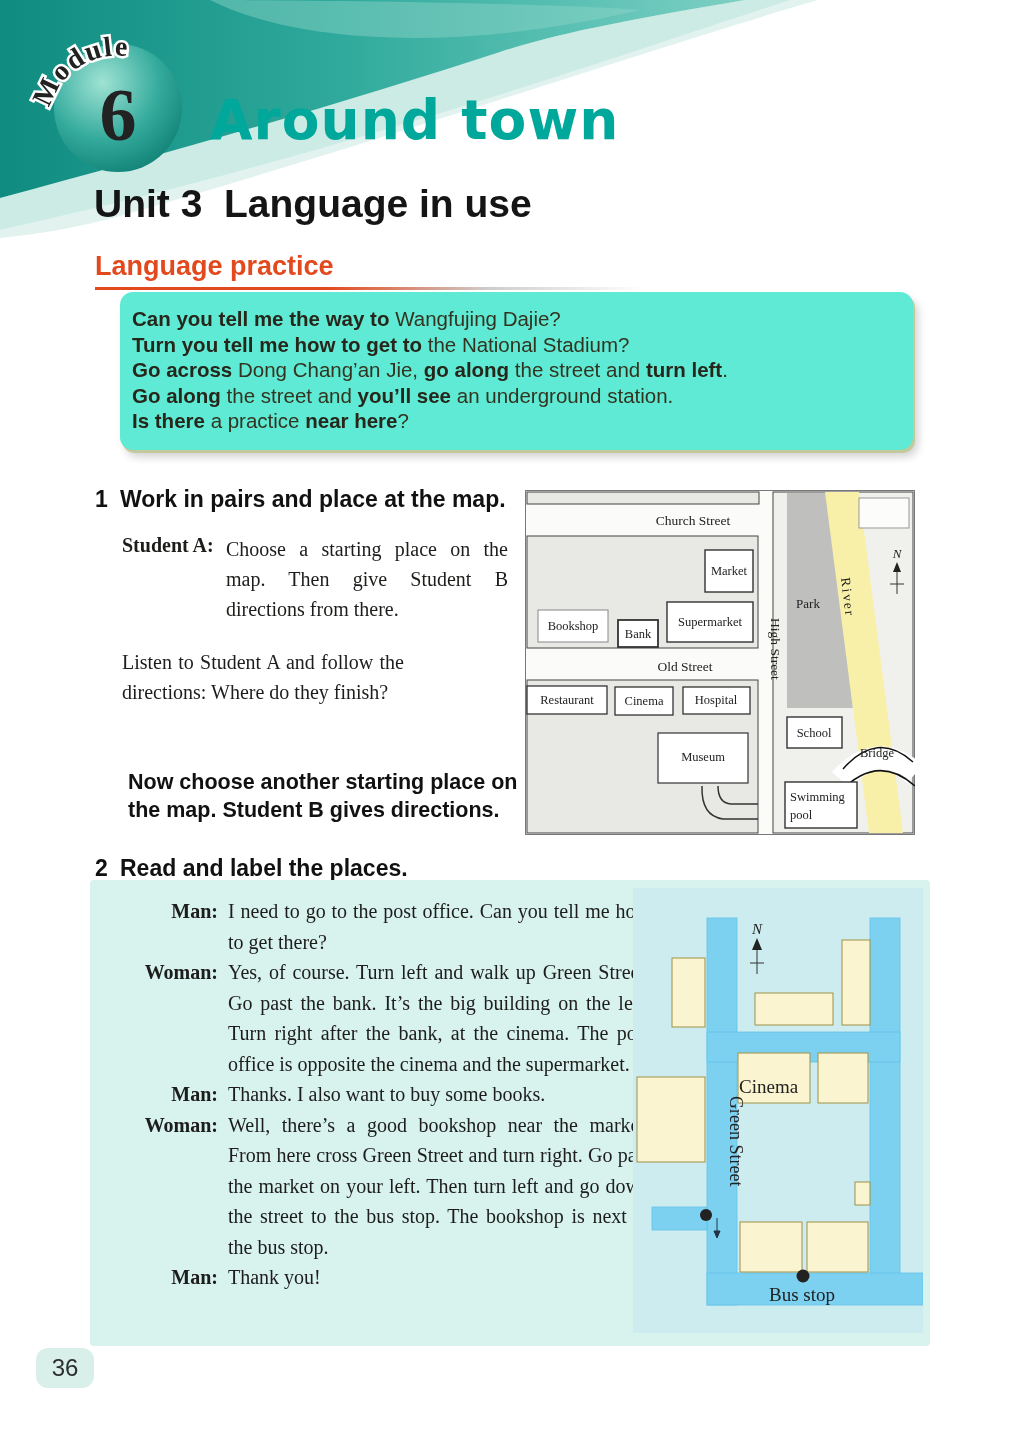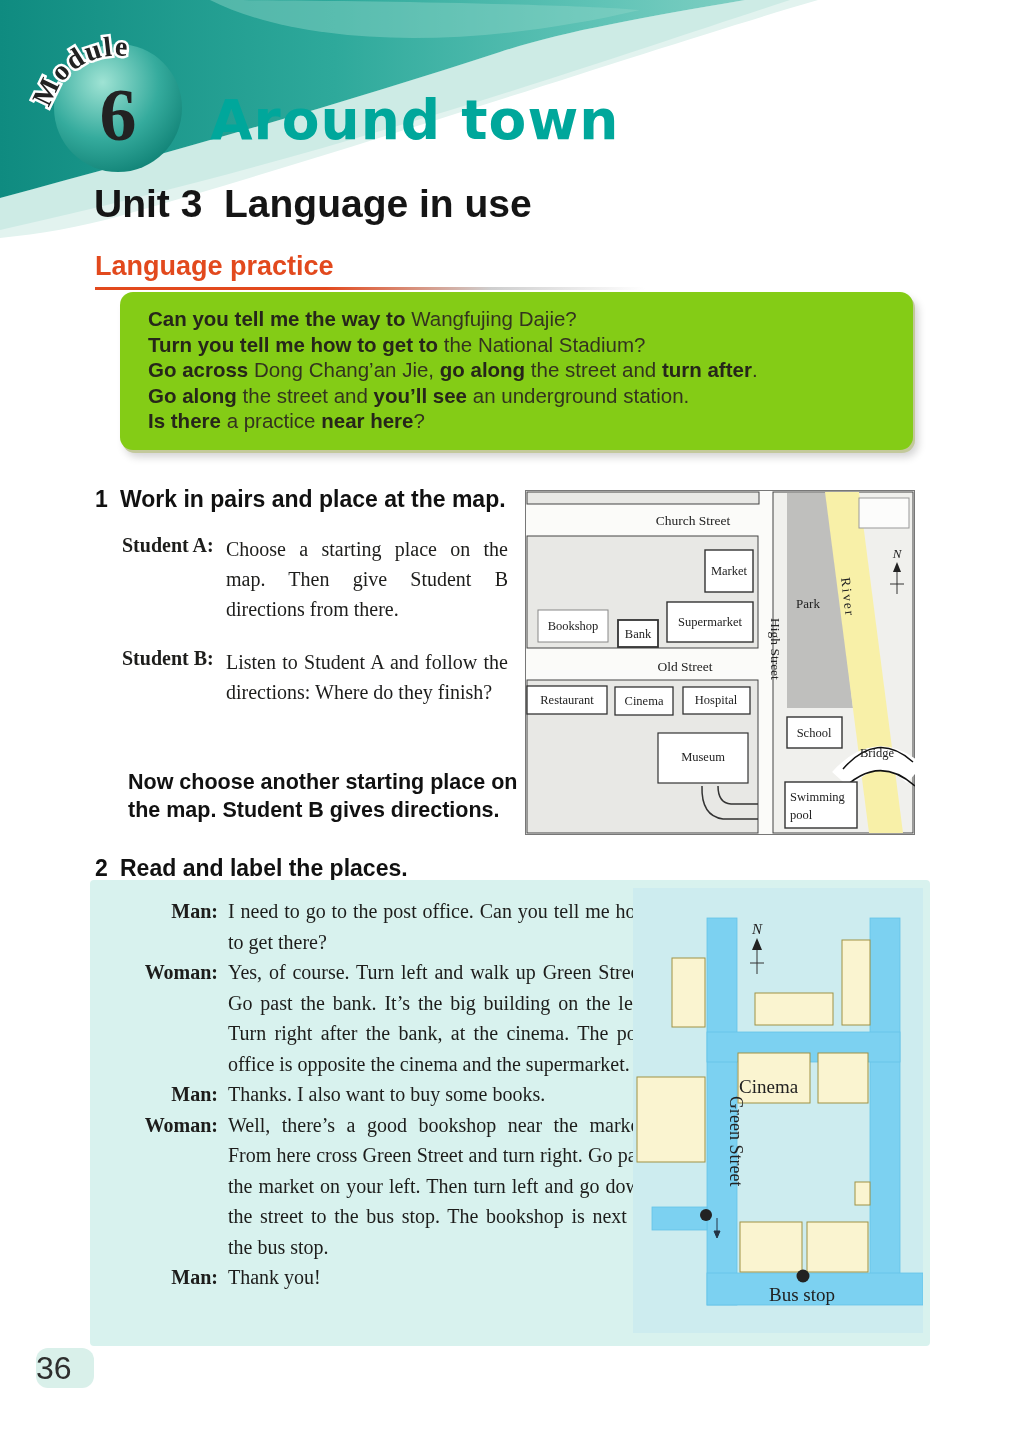--- a/index.html
+++ b/index.html
@@ -10,23 +10,23 @@
   #header-wave{position:absolute;top:0;left:0;width:1024px;height:250px;}
   #page-title{position:absolute;left:210px;top:88px;font-size:55px;font-weight:bold;
               color:#00a79b;letter-spacing:1px;font-family:"DejaVu Sans",sans-serif;}
   #unit-title{position:absolute;left:94px;top:182px;font-size:39px;font-weight:bold;
               color:#151515;white-space:pre;}
 
   
   #lp-heading{position:absolute;left:95px;top:251px;font-size:27px;font-weight:bold;color:#e2491d;}
   #lp-underline{position:absolute;left:95px;top:287px;width:550px;height:3px;
     background:linear-gradient(to right,#e2491d 0%,#e2491d 42%,rgba(180,180,180,.65) 72%,rgba(255,255,255,0) 100%);}
-  #lp-box{position:absolute;left:120px;top:292px;width:793px;height:158px;background:#84cc16;
+  #lp-box{position:absolute;left:120px;top:292px;width:793px;height:158px;background:#5eead4;
     border-radius:13px;box-shadow:2px 3px 0 #c3c99b,5px 7px 8px rgba(0,0,0,.18);
-    padding:14px 0 0 28px;box-sizing:border-box;}
+    padding:14px 0 0 12px;box-sizing:border-box;}
   .lp-line{font-size:20.5px;line-height:25.5px;color:#33331f;}
   .lp-line .b{font-weight:bold;color:#26261a;}
 
   
   .ex-head{position:absolute;font-size:23px;font-weight:bold;color:#111;display:flex;}
   .ex-num{width:25px;}
   #ex1-head{left:95px;top:486px;}
   #ex2-head{left:95px;top:855px;}
 
   
@@ -43,22 +43,22 @@
   #ex2-box{position:absolute;left:90px;top:880px;width:840px;height:466px;
            background:#d8f2ee;border-radius:4px;}
   #dialogue{position:absolute;left:118px;top:896px;width:532px;}
   .d-row{display:flex;}
   .d-speaker{width:100px;flex:none;text-align:right;font-weight:bold;font-size:20px;
              line-height:30.5px;padding-right:10px;}
   .d-text{width:422px;font-size:20px;line-height:30.5px;text-align:justify;}
 
   
   #page-badge{position:absolute;left:36px;top:1348px;width:58px;height:40px;background:#d9f0ea;
-    border-radius:12px;display:flex;align-items:center;justify-content:flex-start;
-    font-size:32px;color:#2e2e2e;}
+    border-radius:12px;display:flex;align-items:center;justify-content:center;
+    font-size:24px;color:#2e2e2e;}
 
   
   #map1{position:absolute;left:525px;top:490px;}
   #map2{position:absolute;left:633px;top:888px;}
   svg text{font-family:"Liberation Serif",serif;fill:#222;}
 </style>
 </head>
 <body>
 
 <svg id="header-wave" viewBox="0 0 1024 250">
@@ -89,36 +89,35 @@
   </g>
 </svg>
 <div id="page-title">Around town</div>
 <div id="unit-title">Unit 3  Language in use</div>
 
 <div id="lp-heading">Language practice</div>
 <div id="lp-underline"></div>
 <div id="lp-box">
   <div class="lp-line"><span class="b">Can you tell me the way to </span><span>Wangfujing Dajie?</span></div>
   <div class="lp-line"><span class="b">Turn you tell me how to get to </span><span>the National Stadium?</span></div>
-  <div class="lp-line"><span class="b">Go across </span><span>Dong Chang’an Jie, </span><span class="b">go along </span><span>the street and </span><span class="b">turn after</span><span>.</span></div>
+  <div class="lp-line"><span class="b">Go across </span><span>Dong Chang’an Jie, </span><span class="b">go along </span><span>the street and </span><span class="b">turn left</span><span>.</span></div>
   <div class="lp-line"><span class="b">Go along </span><span>the street and </span><span class="b">you’ll see </span><span>an underground station.</span></div>
   <div class="lp-line"><span class="b">Is there </span><span>a practice </span><span class="b">near here</span><span>?</span></div>
 </div>
 
 <div id="ex1-head" class="ex-head">
   <span class="ex-num">1</span>
   <span>Work in pairs and place at the map.</span>
 </div>
 <div id="students" class="serif">
   <div class="stu-row">
     <div class="stu-label">Student A:</div>
     <div class="stu-text">Choose a starting place on the map. Then give Student B directions from there.</div>
   </div>
   <div class="stu-row" id="stu-b">
-    <div class="stu-label">Student B:</div>
     <div class="stu-text">Listen to Student A and follow the directions: Where do they finish?</div>
   </div>
 </div>
 <div id="ex1-note">Now choose another starting place on the map. Student B gives directions.</div>
 
 <svg id="map1" width="390" height="345" viewBox="0 0 390 345">
   <rect x="0.5" y="0.5" width="389" height="344" fill="#fbfbf9" stroke="#777"></rect>
 
   <rect x="2" y="2" width="232" height="12" fill="#e8e8e5" stroke="#444"></rect>
   <rect x="2" y="46" width="231" height="112" fill="#e8e8e5" stroke="#444"></rect>

